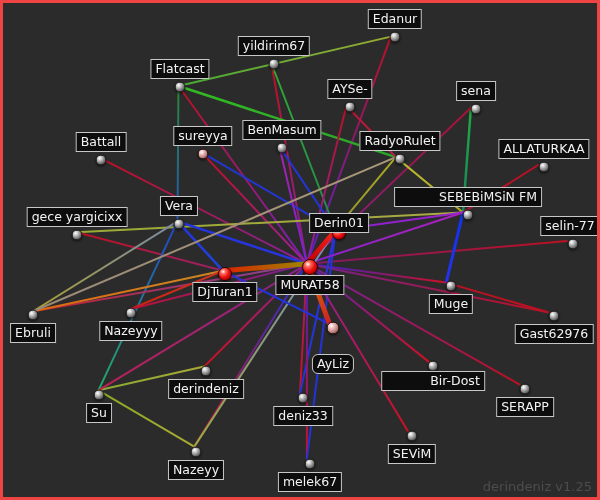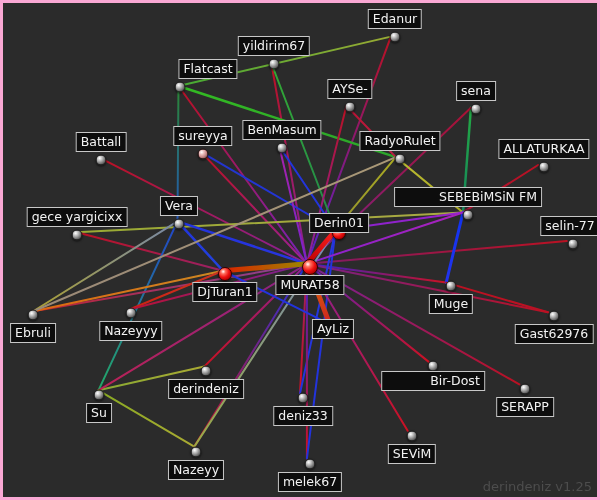--- a/index.html
+++ b/index.html
@@ -1,21 +1,21 @@
 <!DOCTYPE html>
 <html><head>
 <meta charset="utf-8">
 <style>
   html,body{margin:0;padding:0;background:#111;}
   #stage{
     position:relative;
     width:600px;height:500px;
     box-sizing:border-box;
     background:#2b2b2b;
-    border:3px solid #f9a8d4;
+    border:3px solid #ef4444;
     overflow:hidden;
     font-family:"DejaVu Sans","Liberation Sans",sans-serif;
   }
   #edges{position:absolute;left:0;top:0;width:100%;height:100%;}
   .node{
     position:absolute;
     border-radius:50%;
     transform:translate(-50%,-50%);
     box-shadow:0 1px 2px rgba(0,0,0,.6);
   }
@@ -359,40 +359,40 @@
       <div class="node gray" style="width: 9px; height: 9px; left: 96px; top: 392px;"></div>
       <div class="node gray" style="width: 9px; height: 9px; left: 300px; top: 395px;"></div>
       <div class="node gray" style="width: 9px; height: 9px; left: 522px; top: 386px;"></div>
       <div class="node gray" style="width: 9px; height: 9px; left: 193px; top: 449px;"></div>
       <div class="node gray" style="width: 9px; height: 9px; left: 409px; top: 433px;"></div>
       <div class="node gray" style="width: 9px; height: 9px; left: 307px; top: 461px;"></div>
     </div>
   <div id="labels-layer">
       <div class="nodelabel" style="left: 392px; top: 6px;">Edanur</div>
       <div class="nodelabel" style="left: 271px; top: 33px;">yildirim67</div>
-      <div class="nodelabel" style="left: 177px; top: 56px; margin-left: 28px;">Flatcast</div>
+      <div class="nodelabel" style="left: 177px; top: 56px;">Flatcast</div>
       <div class="nodelabel" style="left: 347px; top: 76px;">AYSe-</div>
       <div class="nodelabel" style="left: 473px; top: 78px;">sena</div>
       <div class="nodelabel" style="left: 98px; top: 129px;">Battall</div>
       <div class="nodelabel" style="left: 200px; top: 123px;">sureyya</div>
       <div class="nodelabel" style="left: 279px; top: 117px;">BenMasum</div>
       <div class="nodelabel" style="left: 397px; top: 128px;">RadyoRulet</div>
       <div class="nodelabel" style="left: 541px; top: 136px;">ALLATURKAA</div>
       <div class="nodelabel" style="left: 465px; top: 184px; padding-left: 44px;">SEBEBiMSiN FM</div>
       <div class="nodelabel" style="left: 74px; top: 204px;">gece yargicixx</div>
       <div class="nodelabel" style="left: 176px; top: 193px;">Vera</div>
       <div class="nodelabel" style="left: 336px; top: 186px; margin-top: 24px;">Derin01</div>
       <div class="nodelabel" style="left: 567px; top: 213px;">selin-77</div>
       <div class="nodelabel" style="left: 222px; top: 279px;">DjTuran1</div>
       <div class="nodelabel" style="left: 307px; top: 272px;">MURAT58</div>
       <div class="nodelabel" style="left: 448px; top: 291px;">Muge</div>
       <div class="nodelabel" style="left: 30px; top: 320px;">Ebruli</div>
       <div class="nodelabel" style="left: 128px; top: 318px;">Nazeyyy</div>
       <div class="nodelabel" style="left: 551px; top: 321px;">Gast62976</div>
-      <div class="nodelabel" style="left: 330px; top: 316px;">AyLiz</div>
+      <div class="nodelabel" style="left: 330px; top: 351px; border-radius: 6px;">AyLiz</div>
       <div class="nodelabel" style="left: 203px; top: 376px;">derindeniz</div>
       <div class="nodelabel" style="left: 430px; top: 368px; padding-left: 48px;">Bir-Dost</div>
       <div class="nodelabel" style="left: 96px; top: 400px;">Su</div>
       <div class="nodelabel" style="left: 300px; top: 403px;">deniz33</div>
       <div class="nodelabel" style="left: 522px; top: 394px;">SERAPP</div>
       <div class="nodelabel" style="left: 193px; top: 457px;">Nazeyy</div>
       <div class="nodelabel" style="left: 409px; top: 441px;">SEViM</div>
       <div class="nodelabel" style="left: 307px; top: 469px;">melek67</div>
     </div>
   <div class="corner right">derindeniz v1.25</div>

